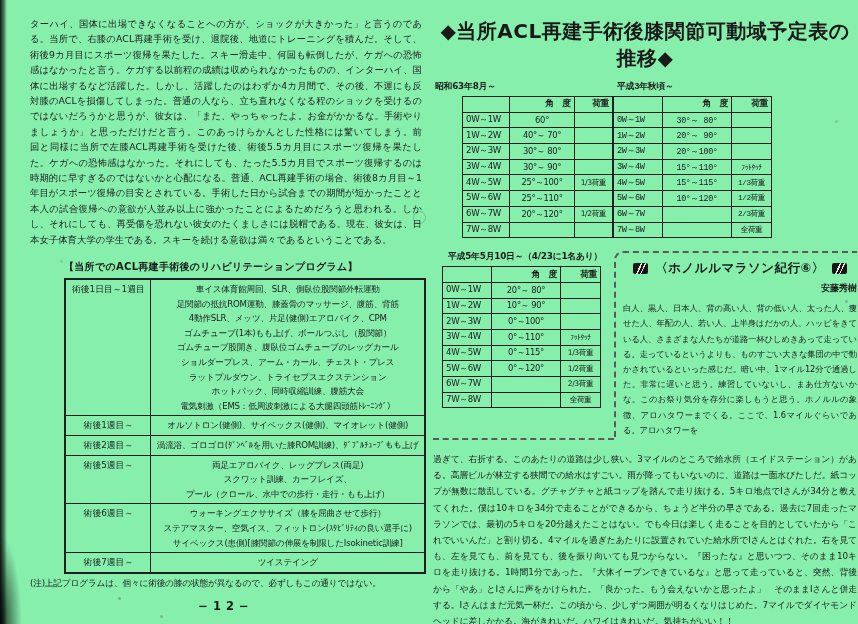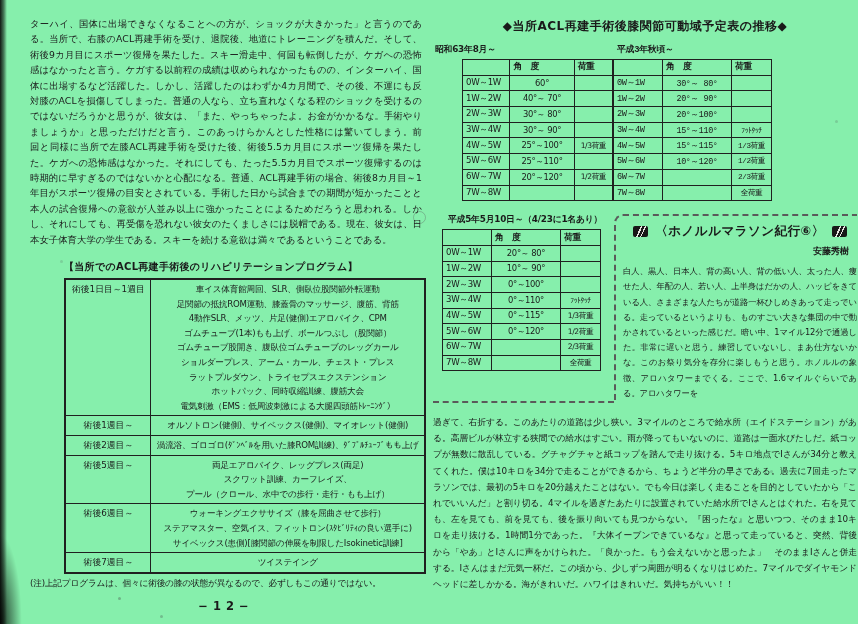--- a/index.html
+++ b/index.html
@@ -25,45 +25,45 @@
   .rehab-head{font-weight:bold;font-size:10px;margin:13px 0 4px 34px;letter-spacing:.3px;}
   table.rehab{border-collapse:collapse;margin-left:34px;width:336px;border:2px solid #202020;}
   table.rehab td{border:1.2px solid #202020;vertical-align:top;padding:2px 5px 2px 6px;text-align:center;}
   td.period{width:84px;font-size:8.8px;white-space:nowrap;line-height:14.6px;}
   td.items{font-size:8.6px;border-radius:13px;}
   .item-line{line-height:14.6px;white-space:nowrap;overflow:hidden;letter-spacing:-.2px;}
   .rehab-note{font-size:8.7px;margin-top:4px;letter-spacing:-.2px;white-space:nowrap;}
   .pageno{text-align:center;font-size:11.5px;font-weight:bold;letter-spacing:5px;margin-top:9px;}
   
   .page13{position:absolute;left:433px;top:14px;width:424px;}
-  .p13-title{font-size:12px;font-weight:bold;text-align:center;letter-spacing:.5px;margin-top:4px;}
+  .p13-title{font-size:20px;font-weight:bold;text-align:center;letter-spacing:.5px;margin-top:4px;}
   .tables-row{display:flex;margin-top:9px;}
   .tbl-block1{width:180px;}
   .tbl-block1 .tbl-caption{margin-left:2px;}
   .tbl-block1 table{margin-left:29px;}
   .tbl-block2{flex:1;font-family:Liberation Mono, monospace;}
   .tbl-block2 .tbl-caption{margin-left:4px;}
   .tbl-caption{font-size:8.8px;font-weight:bold;margin-bottom:3px;letter-spacing:-.2px;}
   table.rom{border-collapse:collapse;border:1.8px solid #202020;}
   table.rom td{border:1.1px solid #202020;height:14.7px;padding:0 3px;}
   td.c-lab{width:42px;font-size:8.6px;white-space:nowrap;letter-spacing:-.3px;}
   td.c-ang{width:62px;font-size:8.4px;text-align:center;white-space:nowrap;letter-spacing:-.3px;}
   td.c-load{width:33px;font-size:7.6px;text-align:center;white-space:nowrap;letter-spacing:-.4px;}
-  tr.hd td{font-weight:bold;font-size:8.8px;text-align:left;}
+  tr.hd td{font-weight:bold;font-size:8.8px;text-align:right;}
   .mid-row{display:flex;margin-top:13px;align-items:stretch;}
   .tbl-block3{width:181px;border-bottom:2px dashed #5a5a5a;}
   .tbl-block3 .tbl-caption{margin-left:15px;}
   .tbl-block3 table{margin-left:9px;}
   .article-box{flex:1;border-top:2px dashed #5a5a5a;border-left:2px dashed #5a5a5a;
         border-top-left-radius:9px;padding:7px 0 2px 7px;}
   .art-title{display:flex;align-items:center;justify-content:center;gap:7px;
         font-size:12.5px;font-weight:bold;letter-spacing:.5px;}
   .stamp{display:inline-block;width:15px;height:11px;background:#181818;border-radius:2px;
         background-image:linear-gradient(115deg,transparent 40%,#e8e6e2 40%,#e8e6e2 48%,transparent 48%,transparent 60%,#e8e6e2 60%,#e8e6e2 66%,transparent 66%);}
-  .art-author{text-align:right;font-size:9px;font-weight:bold;padding-right:8px;margin-top:5px;}
+  .art-author{text-align:right;font-size:9px;font-weight:bold;margin-top:5px;}
   .art-col{font-size:8.3px;line-height:15.2px;text-align:justify;word-break:break-all;
         letter-spacing:-.1px;margin-top:6px;}
   .p13-full{font-size:8.8px;line-height:16.2px;text-align:justify;word-break:break-all;
         letter-spacing:-.1px;margin-top:11px;}
 </style>
 </head>
 <body>
 
 <div class="scan">
   <div class="edge-left"></div>

